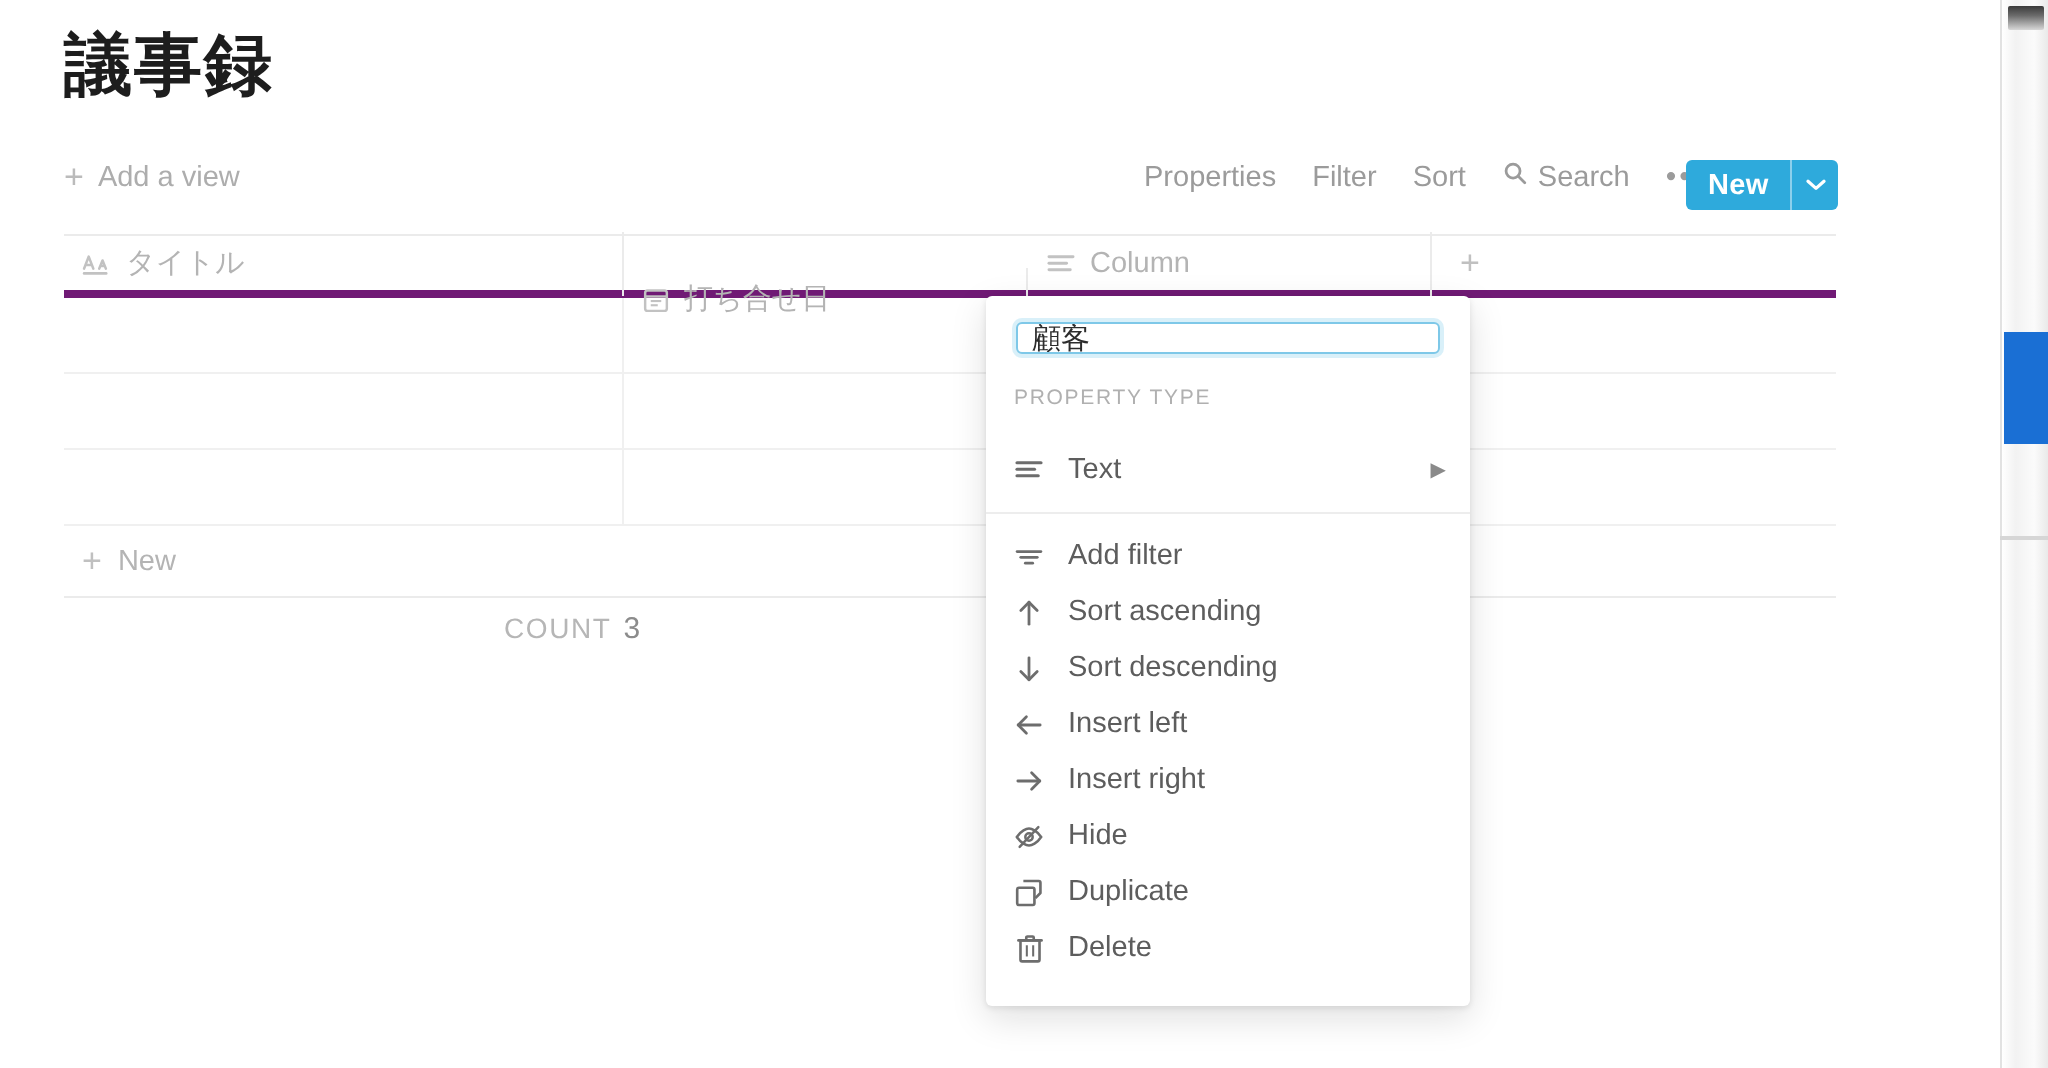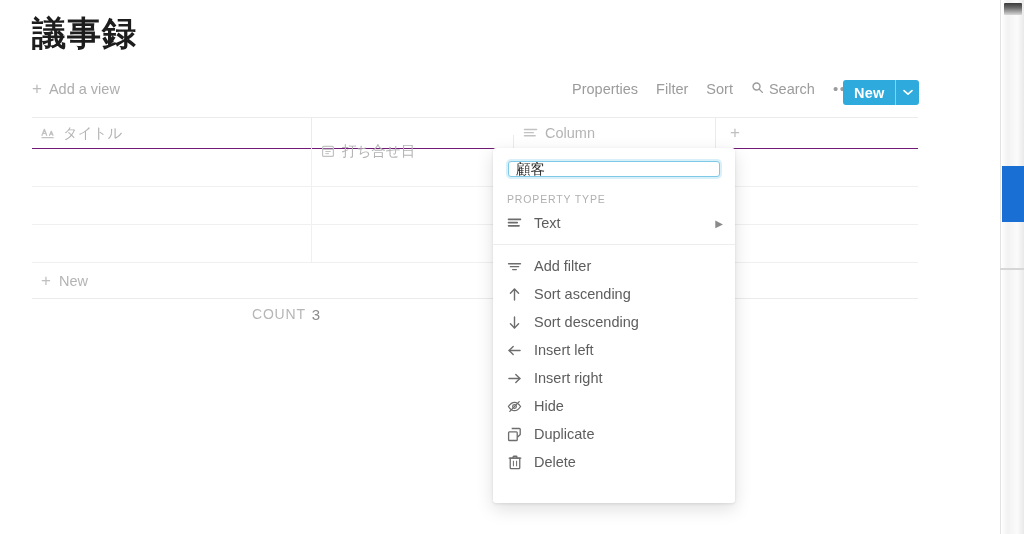--- a/index.html
+++ b/index.html
@@ -45,21 +45,21 @@
     display:flex; align-items:center; padding: 0 11px;
     font-size: 14.5px; font-weight: bold; letter-spacing:.2px;
   }
   .newbtn .divider { width:1px; background: rgba(255,255,255,.45); }
   .newbtn .caret { display:flex; align-items:center; justify-content:center; width:23px; }
 
   
   .table { position: absolute; left: 32px; top: 117px; width: 886px; }
   .thead {
     display: flex; height: 32px; align-items: center;
-    border-top: 1px solid #ebebeb; border-bottom: 1px solid #701a75;
+    border-top: 1px solid #ebebeb; border-bottom: 4px solid #701a75;
   }
   .th {
     display: flex; align-items: center; gap: 7px; height: 32px;
     padding-left: 9px; color: #b4b4b4; font-size: 14.5px;
     border-right: 1px solid #ebebeb;
   }
   .th.c0 { width: 280px; }
   .th.c1 { width: 202px; margin-top: 36px; }
   .th.c2 { width: 202px; }
   .th.add { width: 40px; justify-content:flex-start; padding-left:14px; border-right:none;
@@ -100,21 +100,21 @@
   }
   .name-input {
     display:block; width: 212px; height: 16px; margin: 0 auto;
     border: 1.5px solid #7ec8e8; border-radius: 3px;
     box-shadow: 0 0 0 2px rgba(46,170,220,.18);
     padding: 0 7px; font-size: 14.5px; color:#2c2c2c;
     font-family: "Liberation Sans","DejaVu Sans",sans-serif;
     outline: none; background:#fff;
   }
   .section-label {
-    margin: 16px 0 4px 14px;
+    margin: 16px 0 16px 14px;
     font-size: 10.5px; letter-spacing: .85px; color: #b0b0b0;
     text-transform: uppercase;
   }
   .mi {
     display:flex; align-items:center; gap: 12px;
     height: 28px; padding: 0 12px 0 14px;
     color: #5d5d5d; font-size: 14.5px; cursor: default;
   }
   .mi .ico { width:15px; display:flex; align-items:center; justify-content:center; color:#6d6d6d; flex:none; }
   .mi .txt { flex: 1; }

